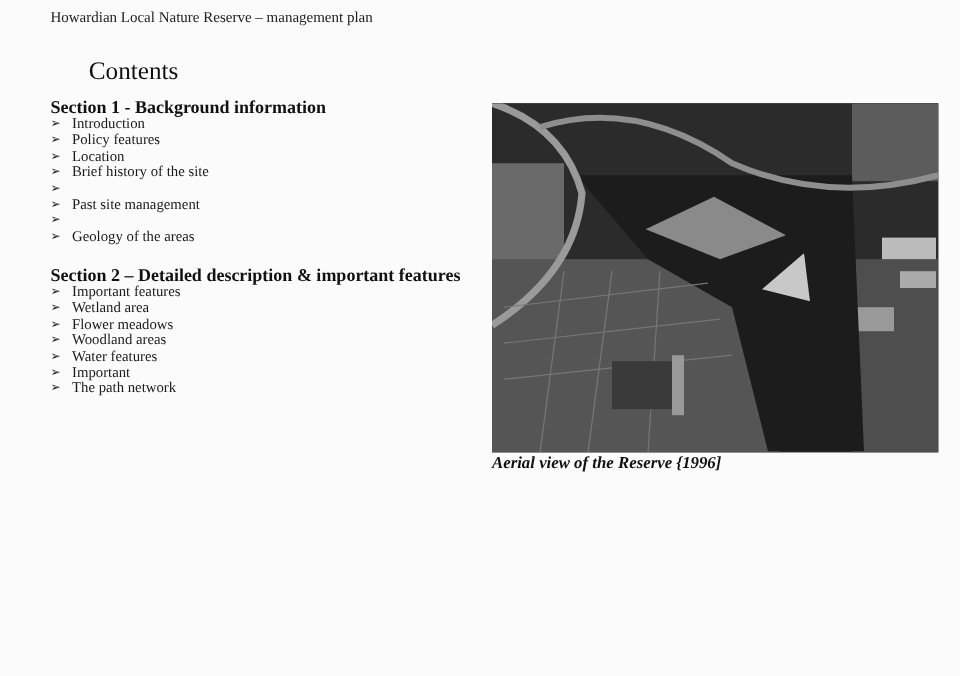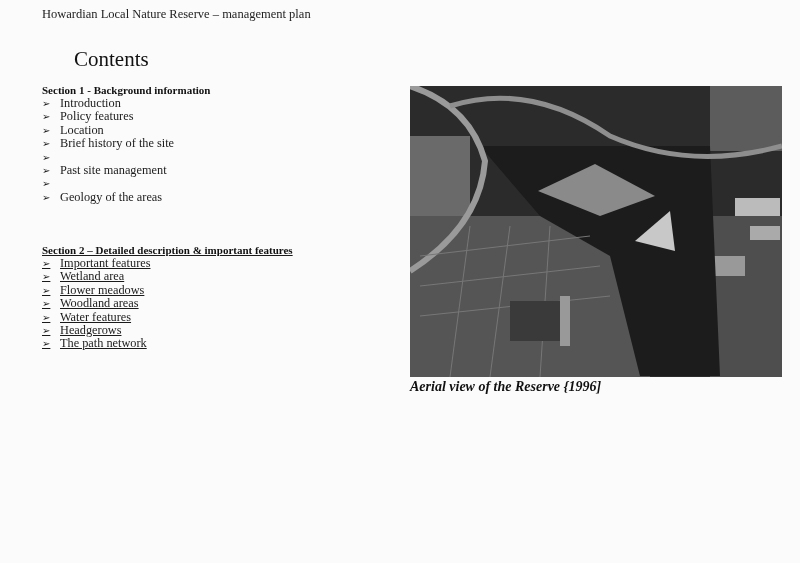--- a/index.html
+++ b/index.html
@@ -12,29 +12,29 @@
   .header {
     position:absolute; left:42px; top:7px;
     font-size:12.5px; color:#222;text-align:center;
   }
   .title {
     position:absolute; left:42px; top:47px;
     font-size:21px; font-weight:normal; color:#111;margin-left:32px;
   }
   .section { position:absolute; left:42px; }
   .section h2 {
-    margin:0; font-size:11px; font-weight:bold; line-height:14px; color:#111;
+    margin:0; font-size:15px; font-weight:bold; line-height:14px; color:#111;
   }
   .section ul { list-style:none; margin:0; padding:0; }
   .section li {
     font-size:12.3px; line-height:13.4px; white-space:nowrap; display:flex; align-items:center;
   }
   .section li .arrow { width:18px; font-size:10px; display:inline-block; }
   #sec1 { top:83px; }
-  #sec2 { top:243px;text-decoration:underline; }
+  #sec2 { top:223px; }
   .photo {
     position:absolute; left:410px; top:86px; width:372px; height:291px;
     background:#2a2a2a; overflow:hidden;
   }
   .caption {
     position:absolute; left:410px; top:379px;
     font-size:14px; font-style:italic; font-weight:bold; color:#111;
   }
 </style>
 </head>
@@ -97,21 +97,21 @@
     <li>
         <span class="arrow">➢</span>
         <span>Woodland areas</span>
       </li>
     <li>
         <span class="arrow">➢</span>
         <span>Water features</span>
       </li>
     <li>
         <span class="arrow">➢</span>
-        <span>Headgerows</span>
+        <span>Important</span>
       </li>
     <li>
         <span class="arrow">➢</span>
         <span>The path network</span>
       </li>
   </ul>
 </div>
 
 <div class="photo" title="Black-and-white aerial photograph of the reserve showing roads, housing and wetland">
   <svg width="372" height="291" viewBox="0 0 372 291">

